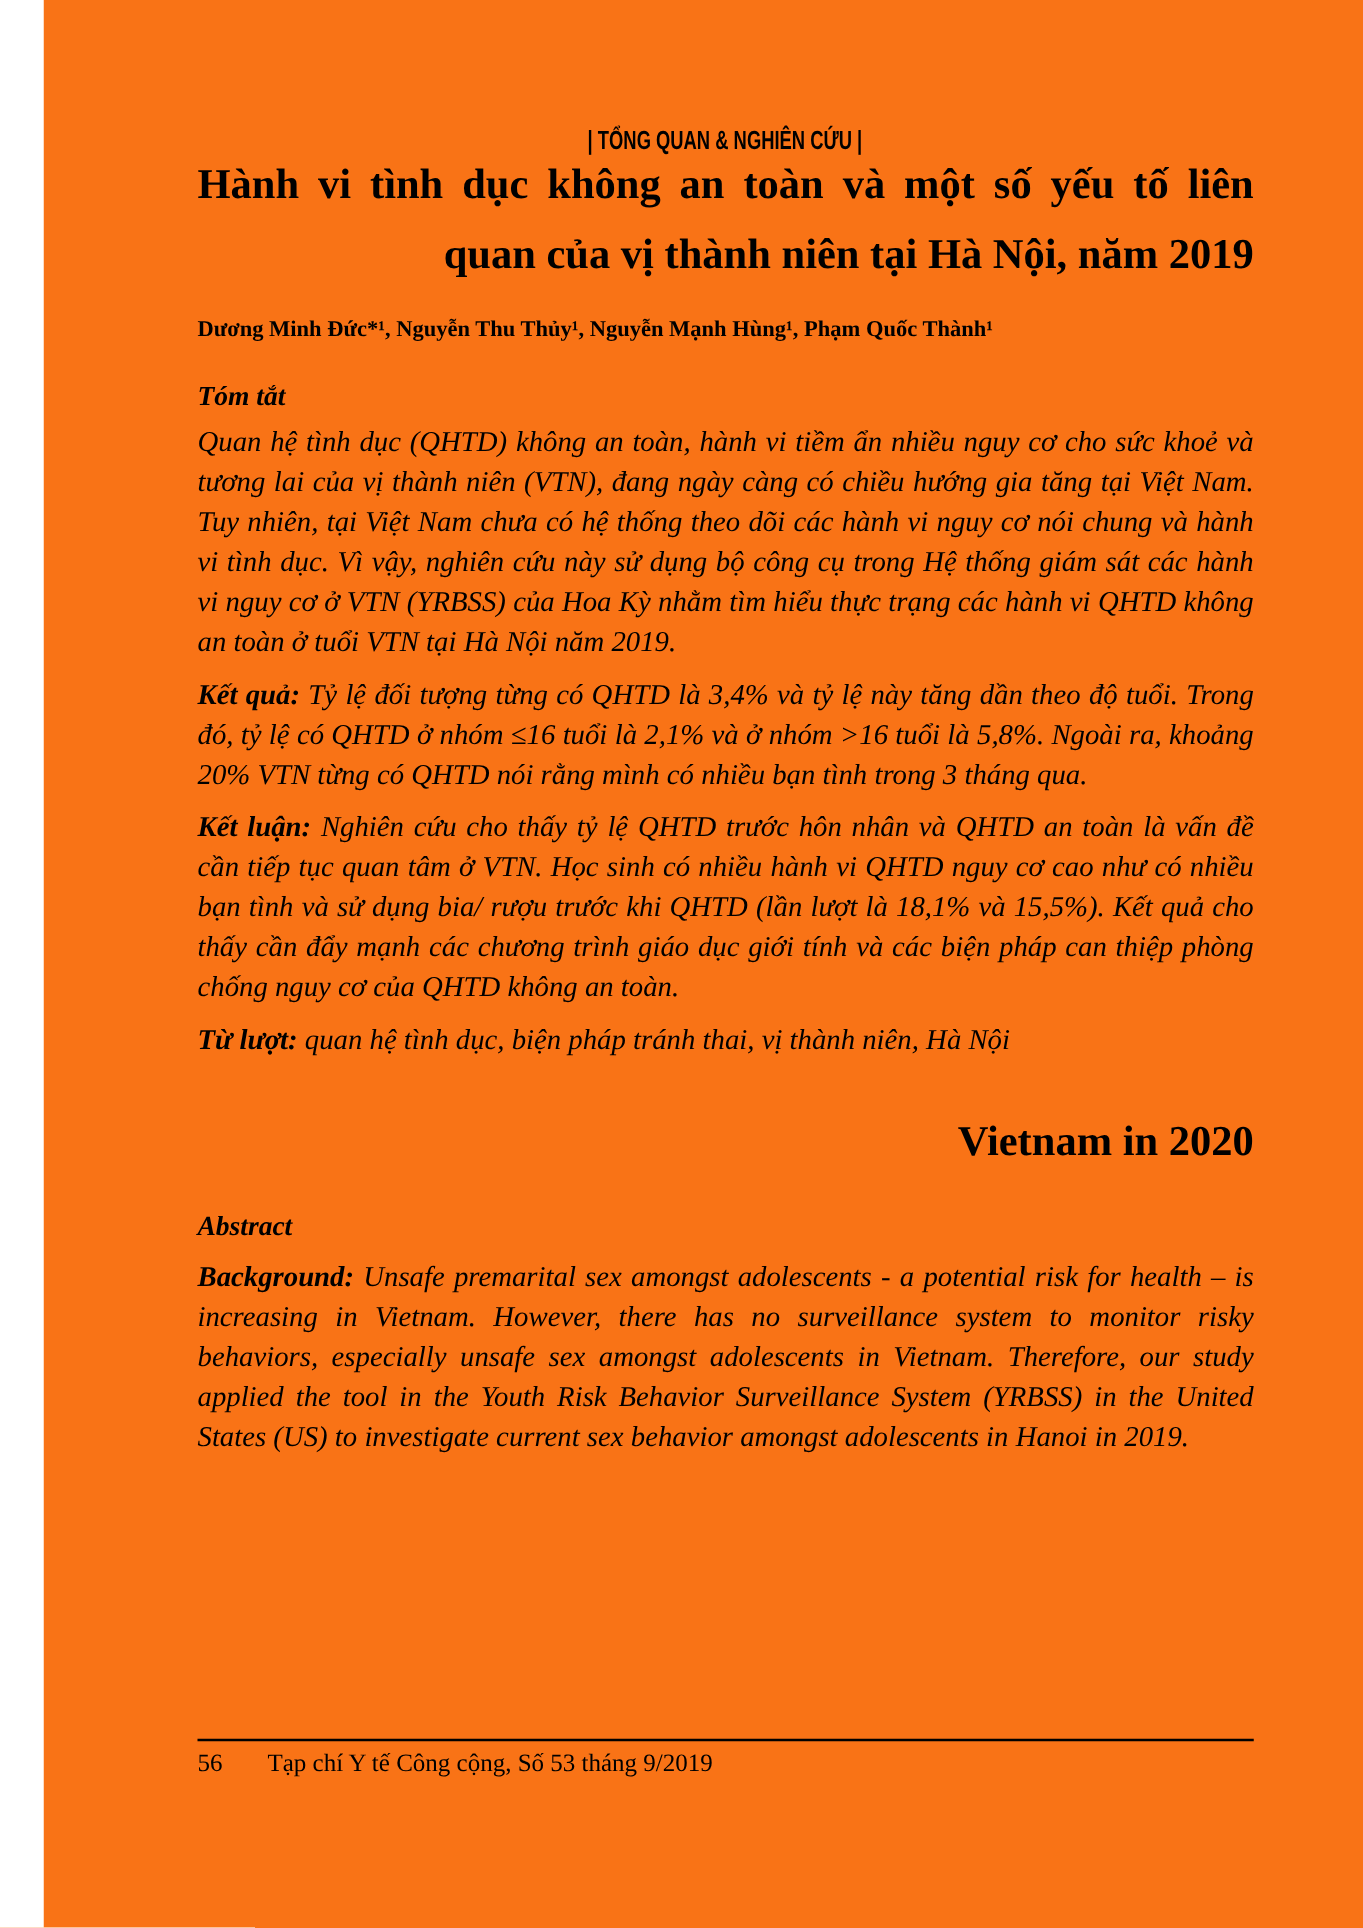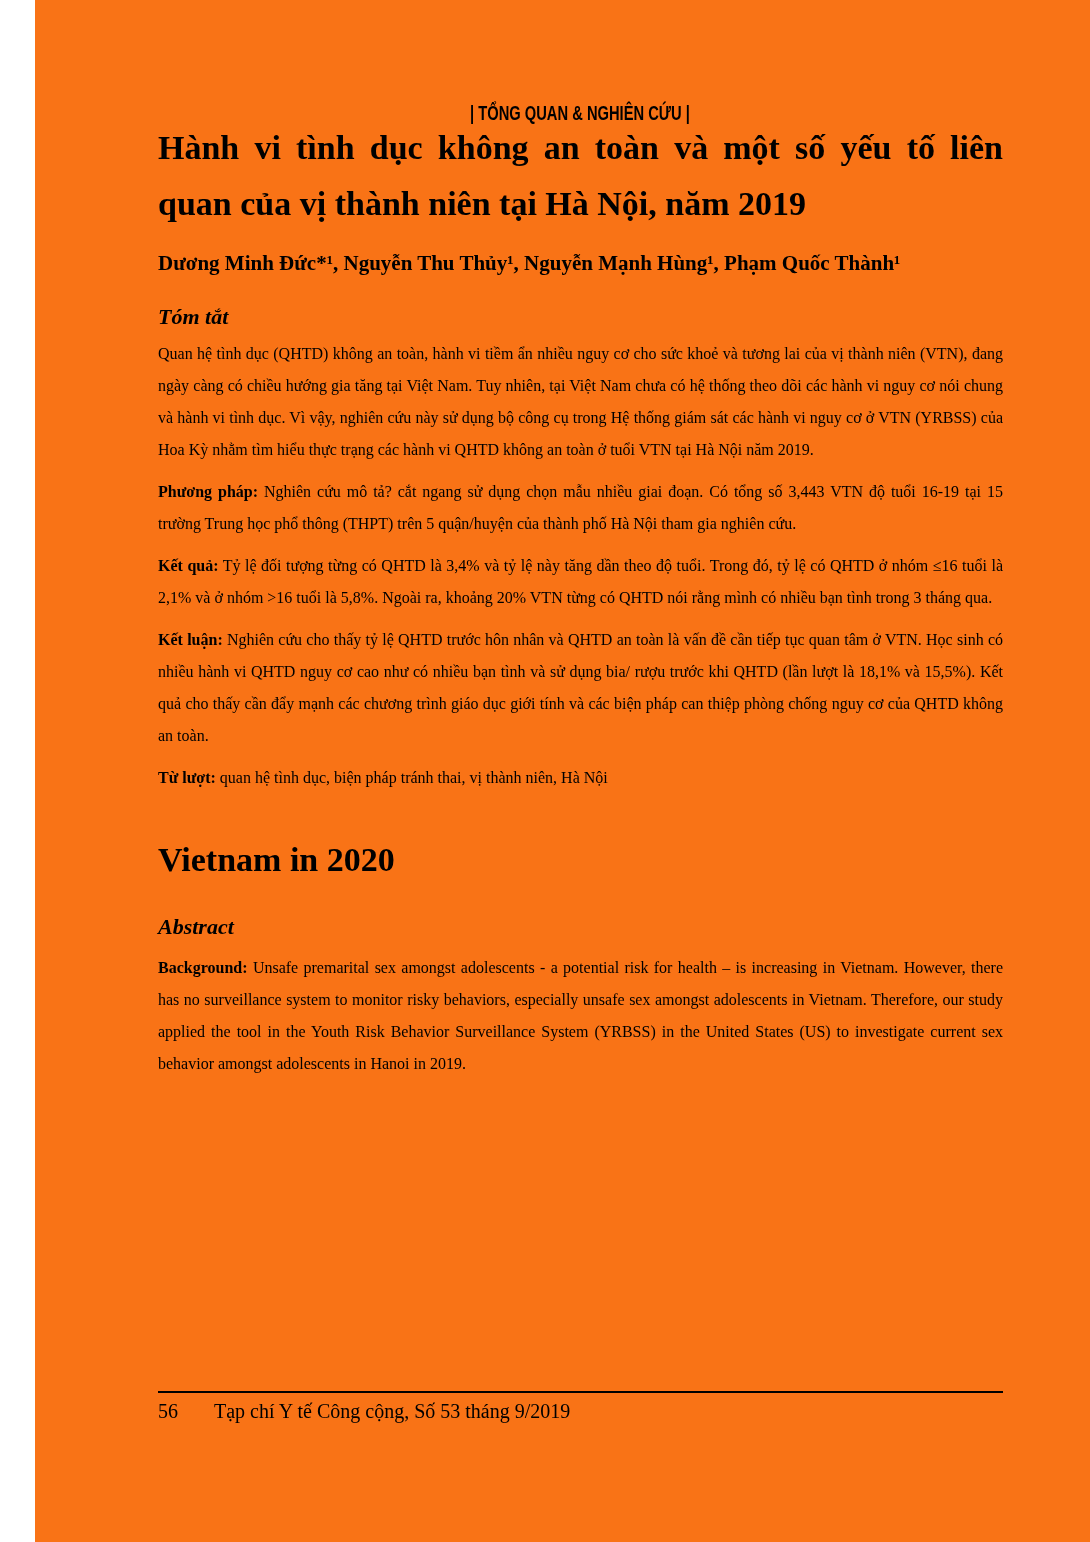--- a/index.html
+++ b/index.html
@@ -36,38 +36,39 @@
     top: 0;
     width: 845px;
     padding-top: 120px;
   }
   .title {
     margin: 0;
     font-size: 34px;
     font-weight: 700;
     line-height: 56px;
   }
-  .title-line { display: block; }
+  .title-line { display: block; text-align: right; }
   .stretch { text-align: justify; text-align-last: justify; }
   .authors {
     margin-top: 16px;
-    font-size: 21px;
+    font-size: 18px;
     font-weight: 700;
     line-height: 30px;
   }
   .sec-heading {
     margin-top: 24px;
     font-size: 22px;
     font-weight: 700;
     font-style: italic;
     line-height: 30px;
   }
   .body-para {
     margin: 10px 0 0 0;
-    font-size: 16px;
+    font-size: 23px;
+    font-style: italic;
     line-height: 32px;
     text-align: justify;
   }
   .body-para .lead { font-weight: 700; }
   .p-first { margin-top: 6px; }
   .title-en { margin-top: 38px; }
   .footer-rule {
     position: absolute;
     left: 123px;
     top: 1391px;
@@ -102,21 +103,20 @@
       <span class="title-line stretch">Hành vi tình dục không an toàn và một số yếu tố liên</span>
       <span class="title-line">quan của vị thành niên tại Hà Nội, năm 2019</span>
     </h1>
 
     <div class="authors">Dương Minh Đức*¹, Nguyễn Thu Thủy¹, Nguyễn Mạnh Hùng¹, Phạm Quốc Thành¹</div>
 
     <div class="sec-heading">Tóm tắt</div>
 
     <p class="body-para p-first"><b class="lead"></b> <span>Quan hệ tình dục (QHTD) không an toàn, hành vi tiềm ẩn nhiều nguy cơ cho sức khoẻ và tương lai của vị thành niên (VTN), đang ngày càng có chiều hướng gia tăng tại Việt Nam. Tuy nhiên, tại Việt Nam chưa có hệ thống theo dõi các hành vi nguy cơ nói chung và hành vi tình dục. Vì vậy, nghiên cứu này sử dụng bộ công cụ trong Hệ thống giám sát các hành vi nguy cơ ở VTN (YRBSS) của Hoa Kỳ nhằm tìm hiểu thực trạng các hành vi QHTD không an toàn ở tuổi VTN tại Hà Nội năm 2019.</span></p>
 
-    <p class="body-para"><b class="lead">Phương pháp:</b> <span>Nghiên cứu mô tả? cắt ngang sử dụng chọn mẫu nhiều giai đoạn. Có tổng số 3,443 VTN độ tuổi 16-19 tại 15 trường Trung học phổ thông (THPT) trên 5 quận/huyện của thành phố Hà Nội tham gia nghiên cứu.</span></p>
 
     <p class="body-para"><b class="lead">Kết quả:</b> <span>Tỷ lệ đối tượng từng có QHTD là 3,4% và tỷ lệ này tăng dần theo độ tuổi. Trong đó, tỷ lệ có QHTD ở nhóm ≤16 tuổi là 2,1% và ở nhóm &gt;16 tuổi là 5,8%. Ngoài ra, khoảng 20% VTN từng có QHTD nói rằng mình có nhiều bạn tình trong 3 tháng qua.</span></p>
 
     <p class="body-para"><b class="lead">Kết luận:</b> <span>Nghiên cứu cho thấy tỷ lệ QHTD trước hôn nhân và QHTD an toàn là vấn đề cần tiếp tục quan tâm ở VTN. Học sinh có nhiều hành vi QHTD nguy cơ cao như có nhiều bạn tình và sử dụng bia/ rượu trước khi QHTD (lần lượt là 18,1% và 15,5%). Kết quả cho thấy cần đẩy mạnh các chương trình giáo dục giới tính và các biện pháp can thiệp phòng chống nguy cơ của QHTD không an toàn.</span></p>
 
     <p class="body-para"><b class="lead">Từ lượt:</b> <span>quan hệ tình dục, biện pháp tránh thai, vị thành niên, Hà Nội</span></p>
 
     <h1 class="title title-en">
       <span class="title-line">Vietnam in 2020</span>
     </h1>

